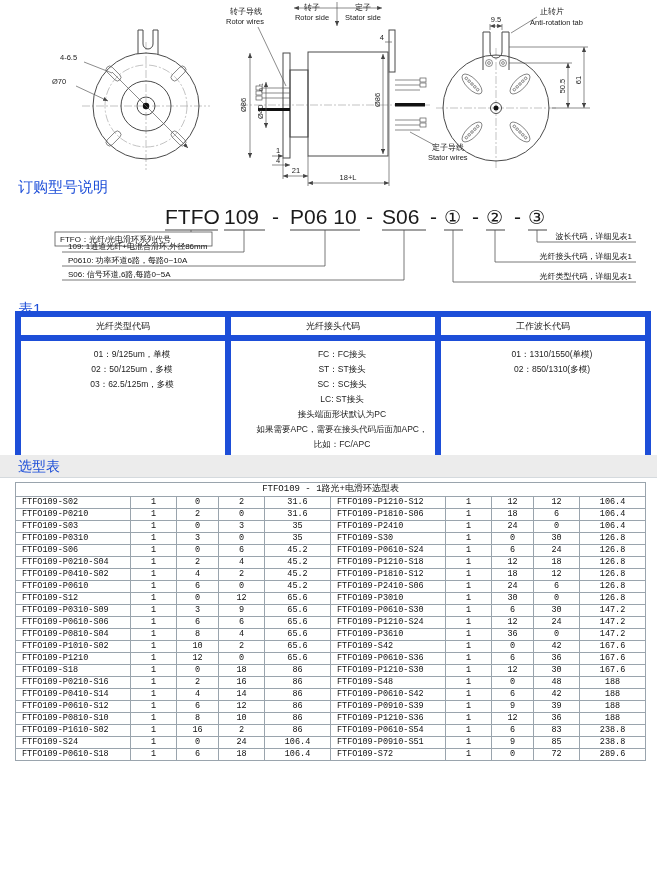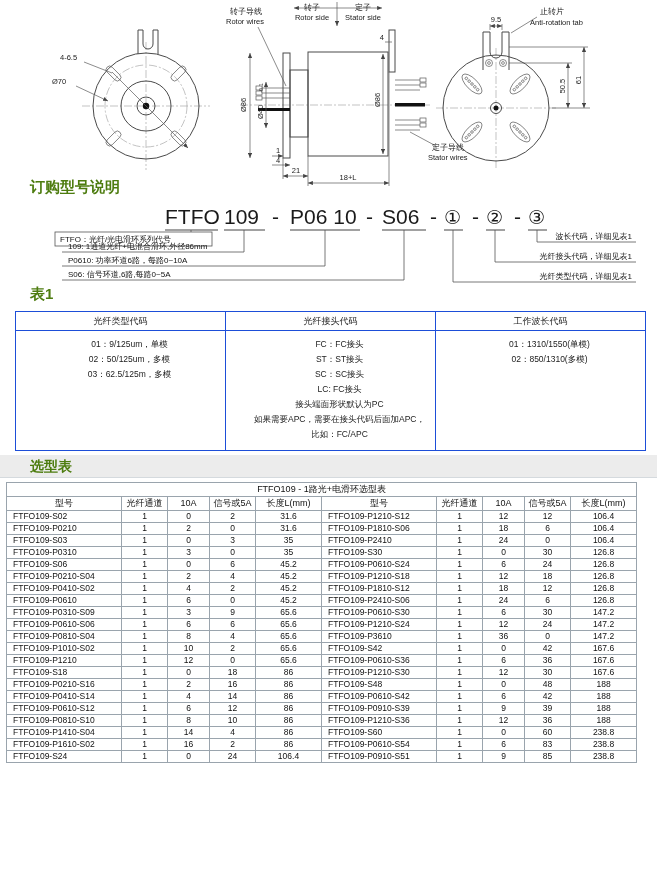--- a/index.html
+++ b/index.html
@@ -1,29 +1,29 @@
 <!DOCTYPE html>
 <html><head>
 <meta charset="utf-8">
 <style>
   html,body{margin:0;padding:0;background:#fff;}
   .page{position:relative;width:657px;height:872px;background:#fff;overflow:hidden;
         font-family:"Liberation Sans","DejaVu Sans",sans-serif;color:#1a1a1a;}
   svg{position:absolute;left:0;display:block;}
-  .section-heading{position:absolute;left:18px;color:#4d7c0f;font-size:15px;font-weight:bold;margin-left:12px;}
+  .section-heading{position:absolute;left:18px;color:#1d4ed8;font-size:15px;font-weight:normal;}
   .bar{position:absolute;top:455px;left:0;width:657px;height:22px;background:#ececec;border-bottom:1px solid #d5dade;padding-left:36px;}
   .bar .section-heading{position:absolute;top:3px;left:18px;font-size:14px;}
   
   .t1{position:absolute;top:311px;left:15px;width:630px;border-collapse:collapse;table-layout:fixed;}
-  .t1 th,.t1 td{border:1px solid #1d4ed8;}
+  .t1 th,.t1 td{border:6px solid #1d4ed8;}
   .t1 th{height:16px;font-size:9px;font-weight:normal;color:#222;text-align:center;}
   .t1 td{vertical-align:top;padding:6px 4px 8px 22px;}
   .t1-line{font-size:8.5px;line-height:15px;color:#222;white-space:nowrap;text-align:center;}
   
-  .sel{position:absolute;top:482px;left:6px;width:630px;border-collapse:collapse;table-layout:fixed;}
+  .sel{position:absolute;top:482px;left:15px;width:630px;border-collapse:collapse;table-layout:fixed;font-family:Liberation Mono, monospace;}
   .sel td,.sel th{border:1px solid #9aa4ad;font-size:8.5px;height:11px;line-height:11px;
       padding:0 2px;text-align:center;white-space:nowrap;overflow:hidden;color:#111;}
   .sel td.title{font-size:9px;height:13px;font-weight:normal;}
   .sel th{font-size:9px;height:13px;font-weight:normal;}
   .sel td.model{text-align:left;padding-left:6px;}
   col.c-model{width:115px;} col.c-fiber{width:46px;} col.c-10a{width:42px;}
   col.c-sig{width:46px;} col.c-len{width:66px;}
   
   .ln{fill:none;stroke:#4a4a4a;stroke-width:1;}
   .tn{fill:none;stroke:#5a5a5a;stroke-width:.7;}
@@ -245,21 +245,21 @@
     <text class="callout" x="60" y="46">FTFO：光纤/光电滑环系列代号</text>
     <text class="callout" x="68" y="53">109: 1通道光纤+电混合滑环,外径86mm</text>
     <text class="callout" x="68" y="67">P0610: 功率环道6路，每路0~10A</text>
     <text class="callout" x="68" y="81">S06: 信号环道,6路,每路0~5A</text>
 
     <text class="callout" x="632" y="43" text-anchor="end">波长代码，详细见表1</text>
     <text class="callout" x="632" y="63" text-anchor="end">光纤接头代码，详细见表1</text>
     <text class="callout" x="632" y="83" text-anchor="end">光纤类型代码，详细见表1</text>
   </svg>
 
-  <div class="section-heading" style="top:285px">表1</div>
+  <div class="section-heading" style="top:300px">表1</div>
 
   <table class="t1">
     <colgroup>
         <col style="width:210px">
         <col style="width:210px">
         <col style="width:210px">
       </colgroup>
     <thead>
       <tr>
         <th>光纤类型代码</th>
@@ -271,21 +271,21 @@
       <tr>
         <td>
             <div class="t1-line">01：9/125um，单模</div>
             <div class="t1-line">02：50/125um，多模</div>
             <div class="t1-line">03：62.5/125m，多模</div>
           </td>
         <td>
             <div class="t1-line">FC：FC接头</div>
             <div class="t1-line">ST：ST接头</div>
             <div class="t1-line">SC：SC接头</div>
-            <div class="t1-line">LC:  FC接头</div>
+            <div class="t1-line">LC:  ST接头</div>
             <div class="t1-line">接头端面形状默认为PC</div>
             <div class="t1-line">如果需要APC，需要在接头代码后面加APC，</div>
             <div class="t1-line">比如：FC/APC</div>
           </td>
         <td>
             <div class="t1-line">01：1310/1550(单模)</div>
             <div class="t1-line">02：850/1310(多模)</div>
           </td>
       </tr>
     </tbody>
@@ -305,32 +305,20 @@
       <col class="c-model">
         <col class="c-fiber">
         <col class="c-10a">
         <col class="c-sig">
         <col class="c-len">
     </colgroup>
     <thead>
       <tr>
         <td class="title" colspan="10">FTFO109 - 1路光+电滑环选型表</td>
       </tr>
-      <tr>
-        <th>型号</th>
-        <th>光纤通道</th>
-        <th>10A</th>
-        <th>信号或5A</th>
-        <th>长度L(mm)</th>
-        <th>型号</th>
-        <th>光纤通道</th>
-        <th>10A</th>
-        <th>信号或5A</th>
-        <th>长度L(mm)</th>
-      </tr>
     </thead>
     <tbody>
         <tr>
           <td class="model">FTFO109-S02</td>
           <td>1</td>
           <td>0</td>
           <td>2</td>
           <td>31.6</td>
           <td class="model">FTFO109-P1210-S12</td>
           <td>1</td>
@@ -413,20 +401,32 @@
         <tr>
           <td class="model">FTFO109-P0610</td>
           <td>1</td>
           <td>6</td>
           <td>0</td>
           <td>45.2</td>
           <td class="model">FTFO109-P2410-S06</td>
           <td>1</td>
           <td>24</td>
           <td>6</td>
+          <td>126.8</td>
+        </tr>
+        <tr>
+          <td class="model">FTFO109-S12</td>
+          <td>1</td>
+          <td>0</td>
+          <td>12</td>
+          <td>65.6</td>
+          <td class="model">FTFO109-P3010</td>
+          <td>1</td>
+          <td>30</td>
+          <td>0</td>
           <td>126.8</td>
         </tr>
         <tr>
           <td class="model">FTFO109-P0310-S09</td>
           <td>1</td>
           <td>3</td>
           <td>9</td>
           <td>65.6</td>
           <td class="model">FTFO109-P0610-S30</td>
           <td>1</td>
@@ -536,32 +536,20 @@
           <td>8</td>
           <td>10</td>
           <td>86</td>
           <td class="model">FTFO109-P1210-S36</td>
           <td>1</td>
           <td>12</td>
           <td>36</td>
           <td>188</td>
         </tr>
         <tr>
-          <td class="model">FTFO109-P1410-S04</td>
-          <td>1</td>
-          <td>14</td>
-          <td>4</td>
-          <td>86</td>
-          <td class="model">FTFO109-S60</td>
-          <td>1</td>
-          <td>0</td>
-          <td>60</td>
-          <td>238.8</td>
-        </tr>
-        <tr>
           <td class="model">FTFO109-P1610-S02</td>
           <td>1</td>
           <td>16</td>
           <td>2</td>
           <td>86</td>
           <td class="model">FTFO109-P0610-S54</td>
           <td>1</td>
           <td>6</td>
           <td>83</td>
           <td>238.8</td>
@@ -571,16 +559,28 @@
           <td>1</td>
           <td>0</td>
           <td>24</td>
           <td>106.4</td>
           <td class="model">FTFO109-P0910-S51</td>
           <td>1</td>
           <td>9</td>
           <td>85</td>
           <td>238.8</td>
         </tr>
+        <tr>
+          <td class="model">FTFO109-P0610-S18</td>
+          <td>1</td>
+          <td>6</td>
+          <td>18</td>
+          <td>106.4</td>
+          <td class="model">FTFO109-S72</td>
+          <td>1</td>
+          <td>0</td>
+          <td>72</td>
+          <td>289.6</td>
+        </tr>
       </tbody>
   </table>
 
 </div>
 
 </body></html>

